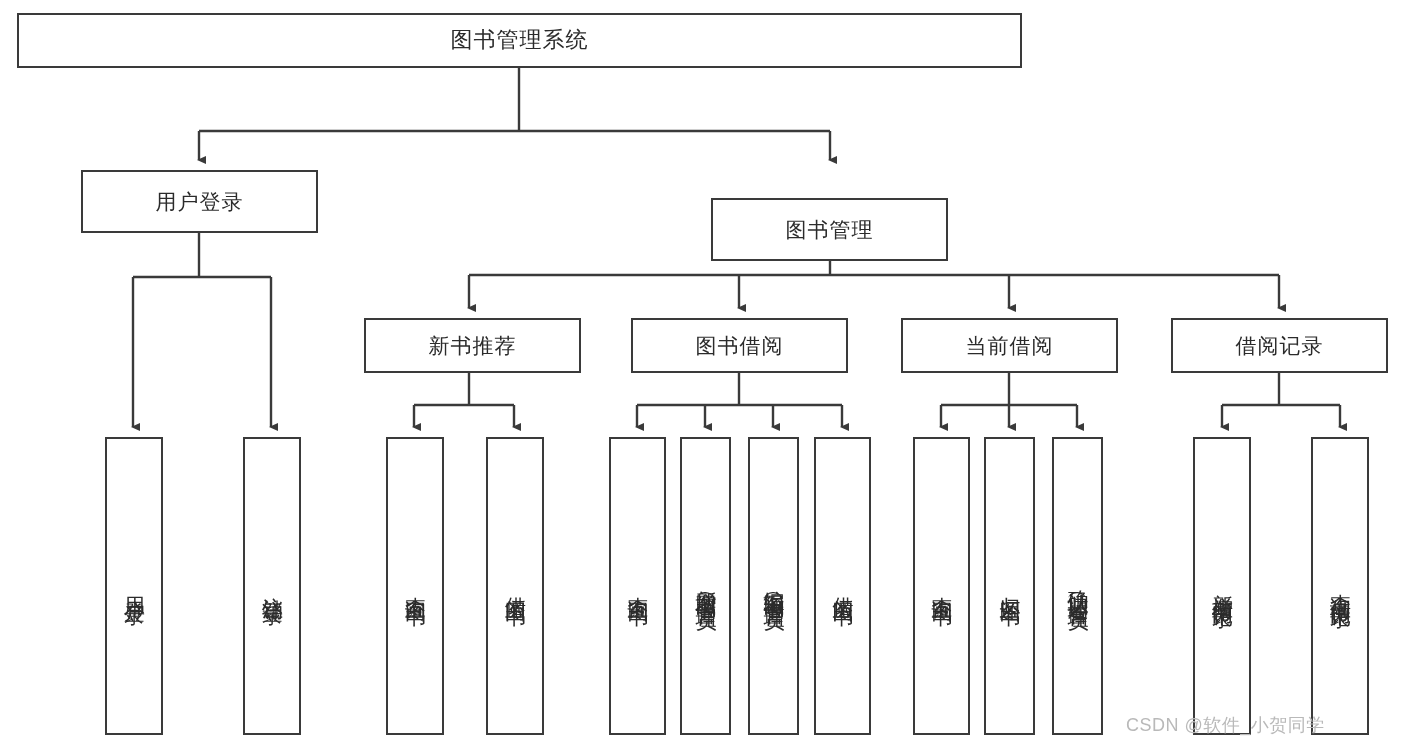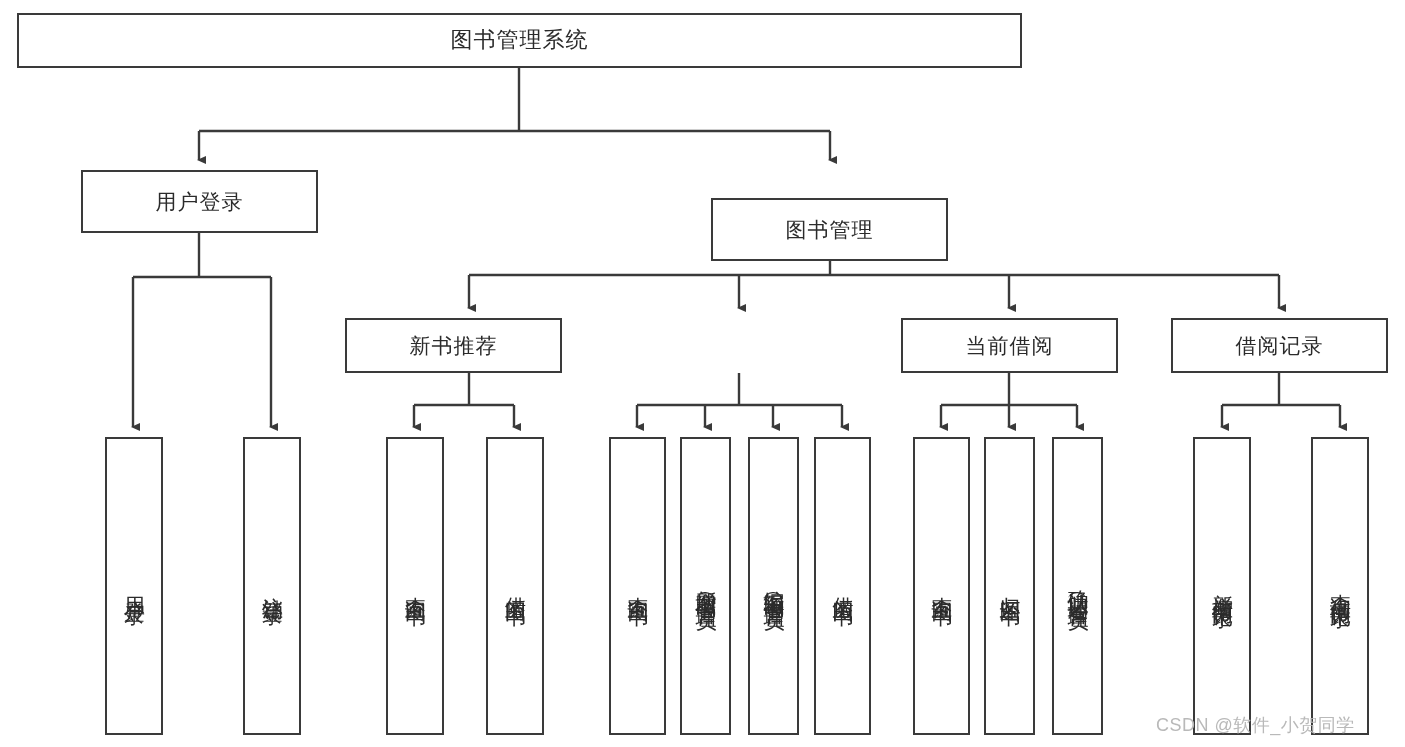--- a/index.html
+++ b/index.html
@@ -134,22 +134,25 @@
     <span class="lbl">图书管理系统</span>
   </div>
 
   <div class="node horiz" style="left:81px; top:170px; width:237px; height:63px;">
     <span class="lbl">用户登录</span>
   </div>
   <div class="node horiz" style="left:711px; top:170px; width:237px; height:63px;margin-top:28px;">
     <span class="lbl">图书管理</span>
   </div>
 
-  <div class="node horiz" style="left:345px; top:318px; width:217px; height:55px;">
+  <div class="node horiz" style="left:364px; top:318px; width:217px; height:55px;">
     <span class="lbl">新书推荐</span>
+  </div>
+  <div class="node horiz" style="left:631px; top:318px; width:217px; height:55px;">
+    <span class="lbl">图书借阅</span>
   </div>
   <div class="node horiz" style="left:901px; top:318px; width:217px; height:55px;justify-content:center;">
     <span class="lbl">当前借阅</span>
   </div>
   <div class="node horiz" style="left:1171px; top:318px; width:217px; height:55px;">
     <span class="lbl">借阅记录</span>
   </div>
 
   <div class="node vert" style="left:105px; top:437px; width:58px; height:298px;">
     <span class="lbl">用户登录</span>
@@ -188,15 +191,15 @@
     <span class="lbl">确认归还（管理员）</span>
   </div>
 
   <div class="node vert" style="left:1193px; top:437px; width:58px; height:298px;">
     <span class="lbl">新增借阅记录</span>
   </div>
   <div class="node vert" style="left:1311px; top:437px; width:58px; height:298px;">
     <span class="lbl">查询借阅记录</span>
   </div>
 
-  <div class="watermark" style="left:1156px; top:713px;text-align:right;">CSDN @软件_小贺同学</div>
+  <div class="watermark" style="left:1126px; top:713px;text-align:right;">CSDN @软件_小贺同学</div>
 
 </div>
 
 </body></html>

